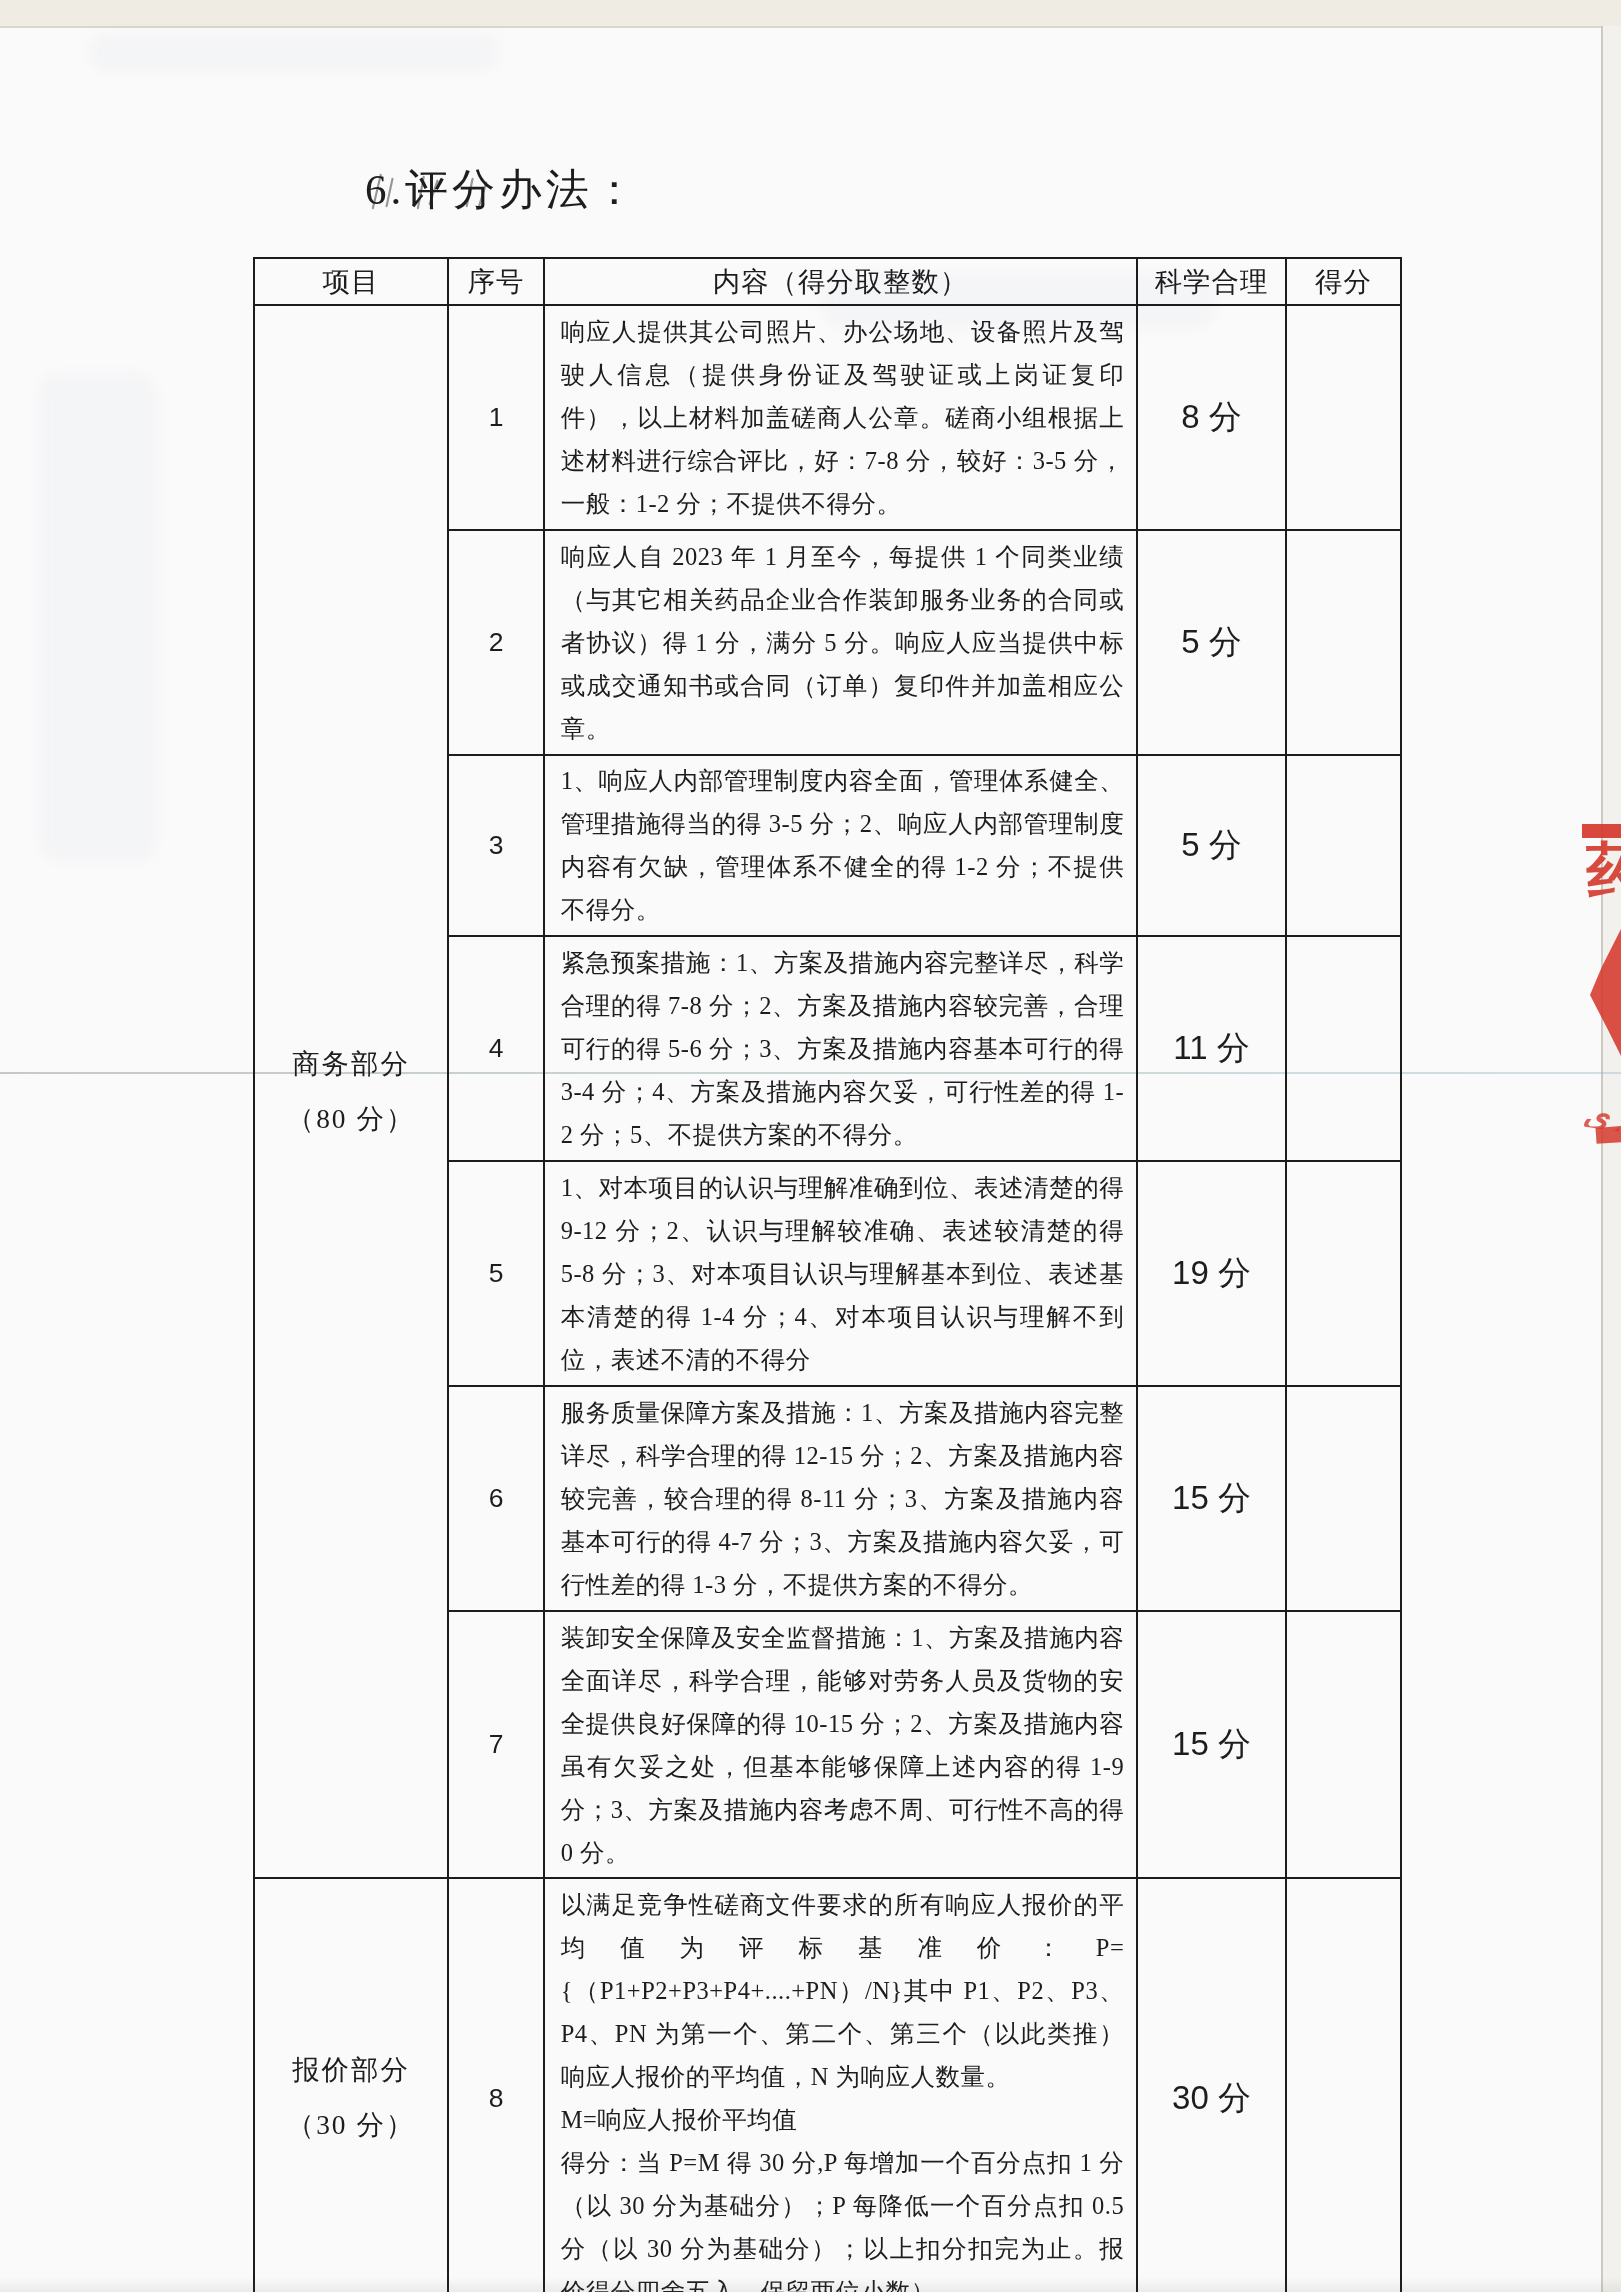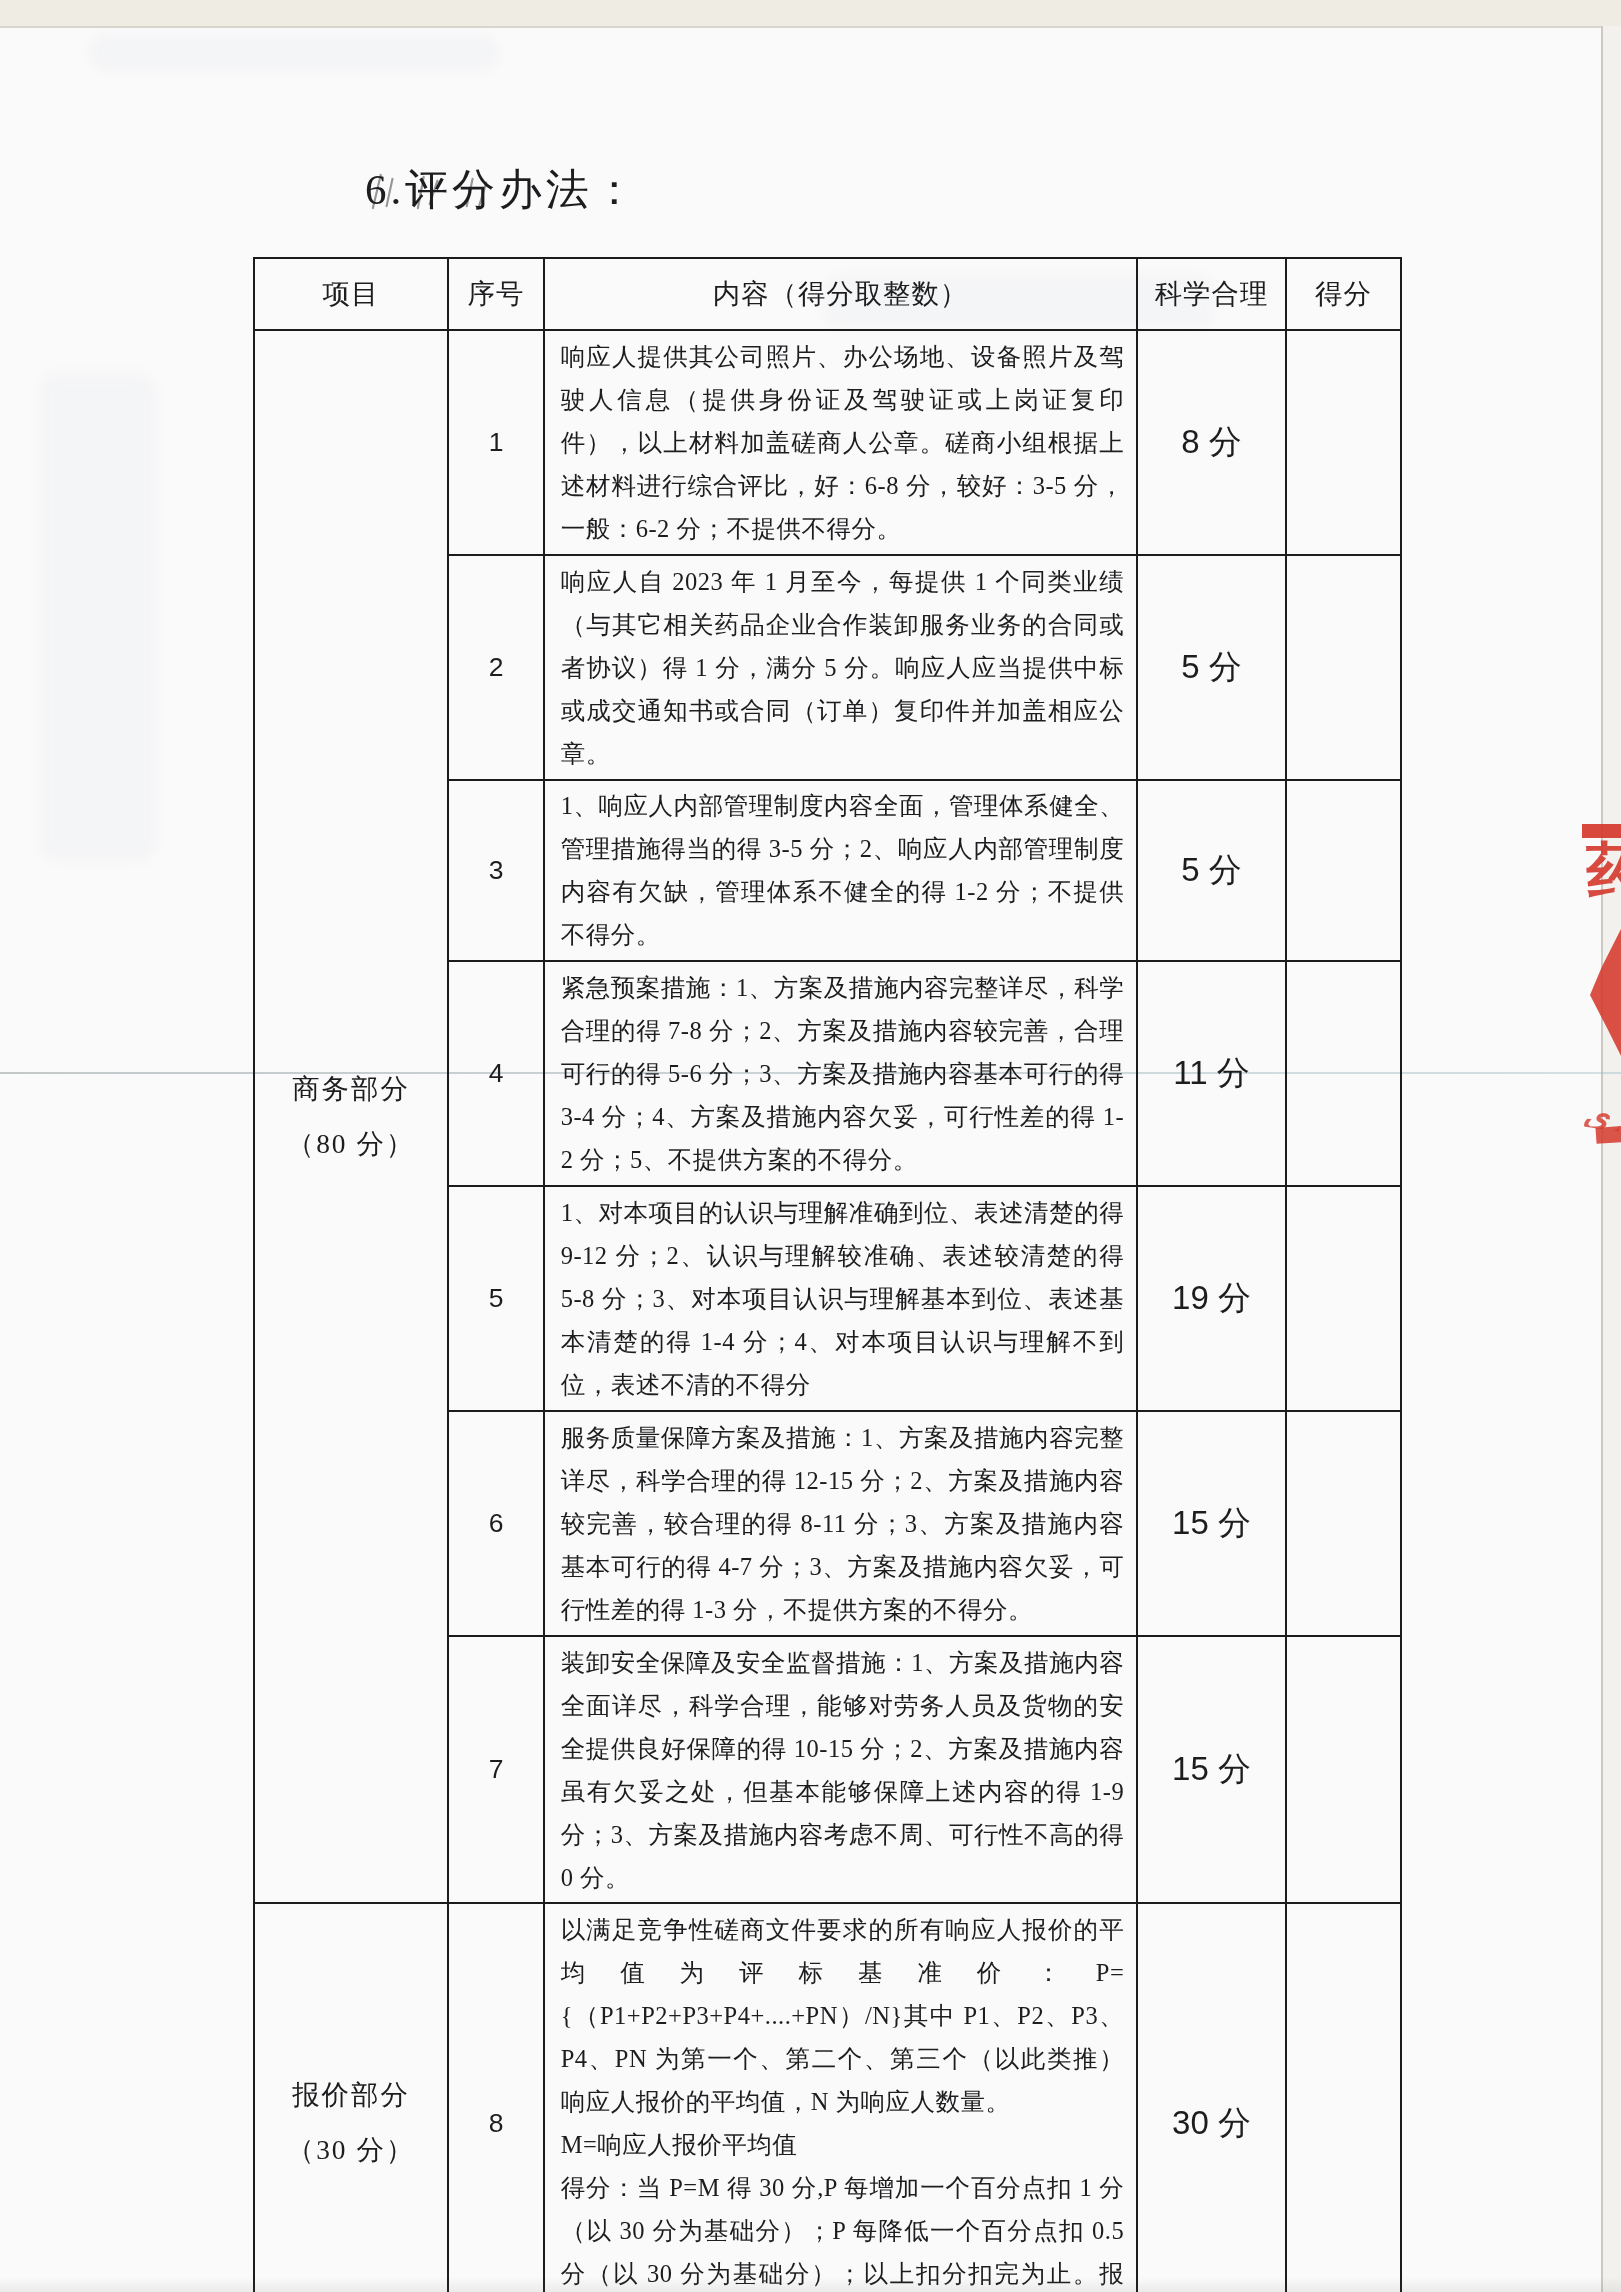--- a/index.html
+++ b/index.html
@@ -128,34 +128,34 @@
 
 <table class="score-table">
   <colgroup>
     <col style="width:194px">
     <col style="width:96px">
     <col style="width:593px">
     <col style="width:149px">
     <col style="width:115px">
   </colgroup>
   <thead>
-    <tr style="height:72px">
+    <tr style="height:47px">
       <th class="hdr">项目</th>
       <th class="hdr">序号</th>
       <th class="hdr">内容（得分取整数）</th>
       <th class="hdr">科学合理</th>
       <th class="hdr">得分</th>
     </tr>
   </thead>
   <tbody>
     <tr style="height:201px">
       <td class="section-cell" rowspan="7">商务部分
 （80 分）</td>
       <td class="num-cell">1</td>
-      <td class="content-cell">响应人提供其公司照片、办公场地、设备照片及驾驶人信息（提供身份证及驾驶证或上岗证复印件），以上材料加盖磋商人公章。磋商小组根据上述材料进行综合评比，好：6-8 分，较好：3-5 分，一般：6-2 分；不提供不得分。</td>
+      <td class="content-cell">响应人提供其公司照片、办公场地、设备照片及驾驶人信息（提供身份证及驾驶证或上岗证复印件），以上材料加盖磋商人公章。磋商小组根据上述材料进行综合评比，好：7-8 分，较好：3-5 分，一般：1-2 分；不提供不得分。</td>
       <td class="score-cell">8 分</td>
       <td class="result-cell"></td>
     </tr>
     <tr style="height:174px">
       <td class="num-cell">2</td>
       <td class="content-cell">响应人自 2023 年 1 月至今，每提供 1 个同类业绩（与其它相关药品企业合作装卸服务业务的合同或者协议）得 1 分，满分 5 分。响应人应当提供中标或成交通知书或合同（订单）复印件并加盖相应公章。</td>
       <td class="score-cell">5 分</td>
       <td class="result-cell"></td>
     </tr>
     <tr style="height:130px">

